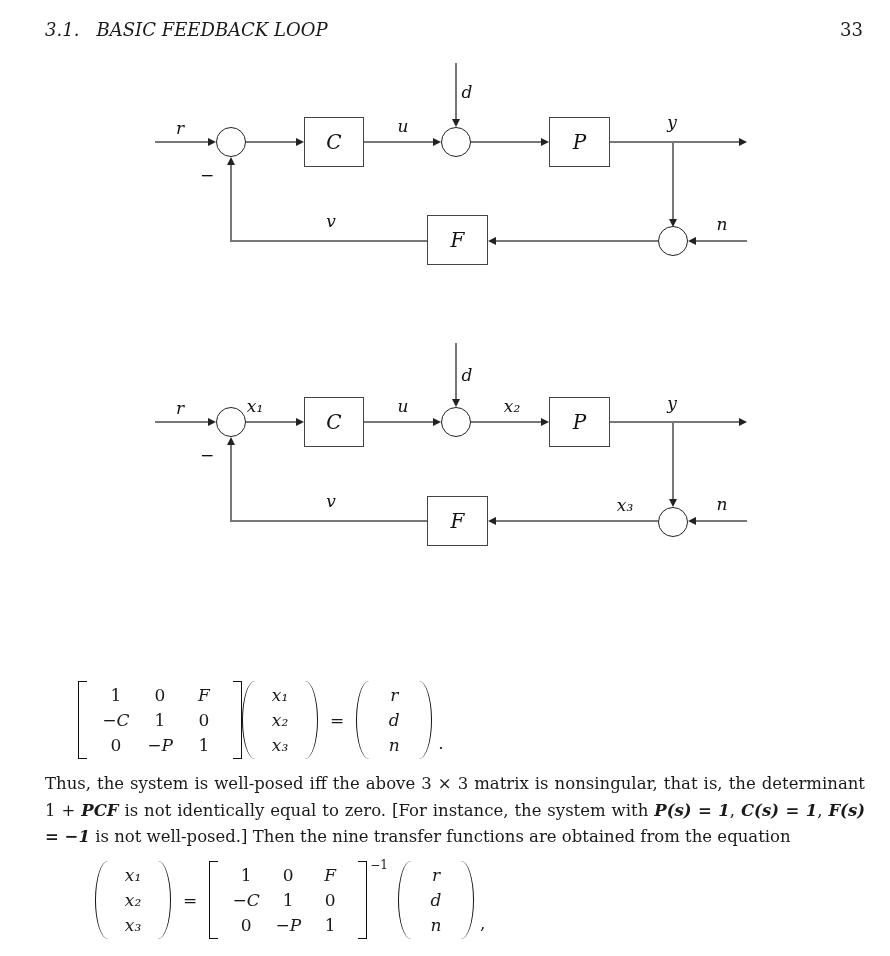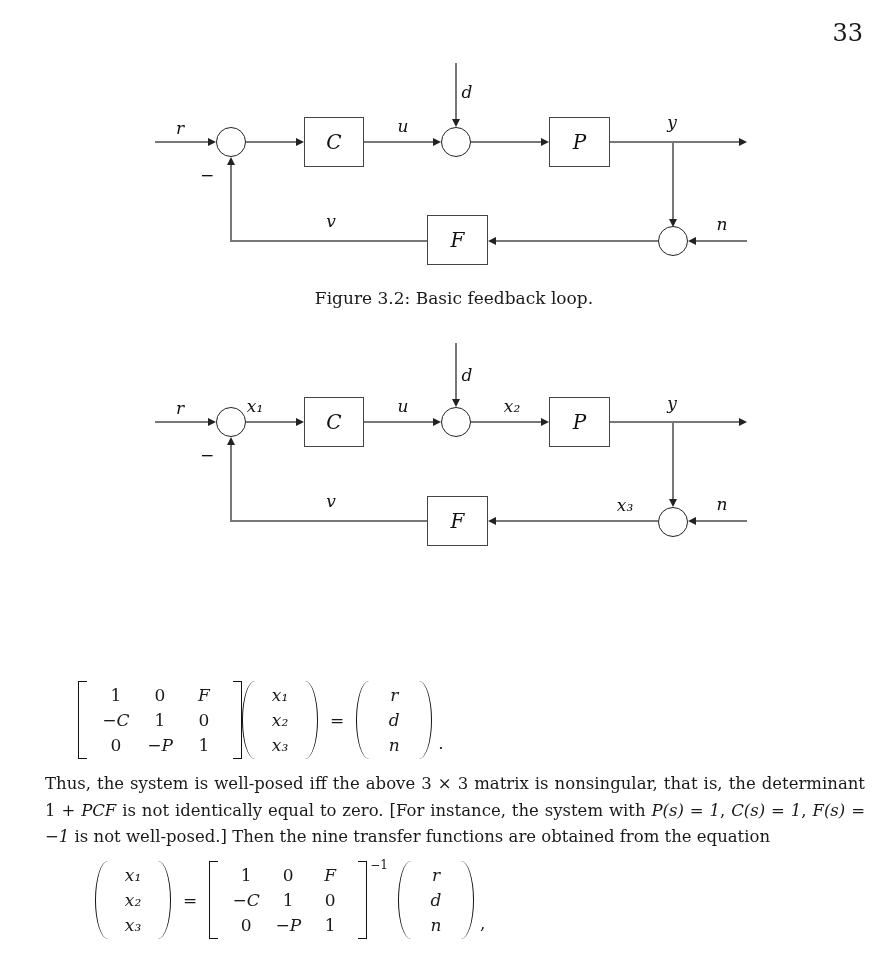--- a/index.html
+++ b/index.html
@@ -1,21 +1,21 @@
 <!DOCTYPE html>
 <html><head>
 <meta charset="utf-8">
 <style>
   html,body{margin:0;padding:0;background:#fff;}
   .page{position:relative;width:890px;height:956px;background:#ffffff;overflow:hidden;
         font-family:"DejaVu Serif","Liberation Serif",serif;color:#1a1a1a;}
 
   
   .hdr-left{position:absolute;left:45px;top:19px;font-style:italic;font-size:18px;white-space:pre;}
-  .hdr-right{position:absolute;right:27px;top:19px;font-size:24px;}
+  .hdr-right{position:absolute;right:27px;top:19px;font-size:18px;}
 
   
   .ln{position:absolute;background:#777;}
   .ar{position:absolute;width:0;height:0;border-style:solid;border-color:transparent;}
   .ar.r{border-width:4px 0 4px 8px;border-left-color:#222;}
   .ar.l{border-width:4px 8px 4px 0;border-right-color:#222;}
   .ar.d{border-width:8px 4px 0 4px;border-top-color:#222;}
   .ar.u{border-width:0 4px 8px 4px;border-bottom-color:#222;}
   .sum{position:absolute;width:30px;height:30px;border:1.6px solid #222;border-radius:50%;
        background:#fff;box-sizing:border-box;}
@@ -23,21 +23,21 @@
        display:flex;align-items:center;justify-content:center;
        font-style:italic;font-size:20px;color:#111;}
   .lbl{position:absolute;transform:translate(-50%,-50%);font-style:italic;font-size:17px;
        color:#111;white-space:nowrap;}
 
   .caption{position:absolute;left:45px;width:818px;text-align:center;font-size:17px;}
 
   .intro{position:absolute;left:45px;top:648px;font-size:17px;}
   .para{position:absolute;left:45px;top:771px;width:820px;font-size:16.5px;line-height:26.5px;
         text-align:justify;}
-  .para .i{font-style:italic;}
+  .para .i{font-style:italic;font-weight:bold;}
 
   
   .eq{position:absolute;display:flex;align-items:center;}
   .brk{width:9px;align-self:stretch;border:1.7px solid #111;box-sizing:border-box;}
   .brk.l{border-right:none;margin-right:7px;}
   .brk.r{border-left:none;margin-left:7px;}
   .par{width:13px;align-self:stretch;border:0 solid #111;box-sizing:border-box;}
   .par.l{border-left-width:1.7px;border-radius:100% 0 0 100% / 50% 0 0 50%;margin-right:5px;}
   .par.r{border-right-width:1.7px;border-radius:0 100% 100% 0 / 0 50% 50% 0;margin-left:5px;}
   .mat{display:grid;grid-template-columns:repeat(3,44px);row-gap:3px;text-align:center;}
@@ -46,20 +46,21 @@
   .it{font-style:italic;}
   .eqs{margin:0 12px;font-size:17px;}
   .sup{align-self:flex-start;font-size:12px;margin:-3px 10px 0 3px;}
   .tail{align-self:flex-end;font-size:17px;margin:0 0 6px 6px;}
 </style>
 </head>
 <body>
 
 <div class="page">
 
+  <span class="hdr-left">3.1.   BASIC FEEDBACK LOOP</span>
   <span class="hdr-right">33</span>
 
   <div>
     <div class="ln" style="left:155px;top:141px;width:54px;height:2px"></div>
     <div class="ar r" style="left:208px;top:138px"></div>
     <div class="sum" style="left:216px;top:127px"></div>
     <div class="ln" style="left:246px;top:141px;width:50px;height:2px"></div>
     <div class="ar r" style="left:296px;top:138px"></div>
     <div class="blk" style="left:304px;top:117px;width:60px;height:50px">
       <span>C</span>
@@ -91,21 +92,20 @@
     <div class="ar u" style="left:227px;top:157px"></div>
 
     <span class="lbl" style="left:180px;top:128px">r</span>
     <span class="lbl" style="left:403px;top:126px">u</span>
     <span class="lbl" style="left:467px;top:92px">d</span>
     <span class="lbl" style="left:672px;top:122px">y</span>
     <span class="lbl" style="left:722px;top:224px">n</span>
     <span class="lbl" style="left:331px;top:221px">v</span>
     <span class="lbl" style="left:207px;top:175px">−</span>
   </div>
-  <div class="caption" style="top:288px">Figure 3.2: Basic feedback loop.</div>
 
   <div>
     <div class="ln" style="left:155px;top:421px;width:54px;height:2px"></div>
     <div class="ar r" style="left:208px;top:418px"></div>
     <div class="sum" style="left:216px;top:407px"></div>
     <div class="ln" style="left:246px;top:421px;width:50px;height:2px"></div>
     <div class="ar r" style="left:296px;top:418px"></div>
     <div class="blk" style="left:304px;top:397px;width:60px;height:50px">
       <span>C</span>
     </div>

